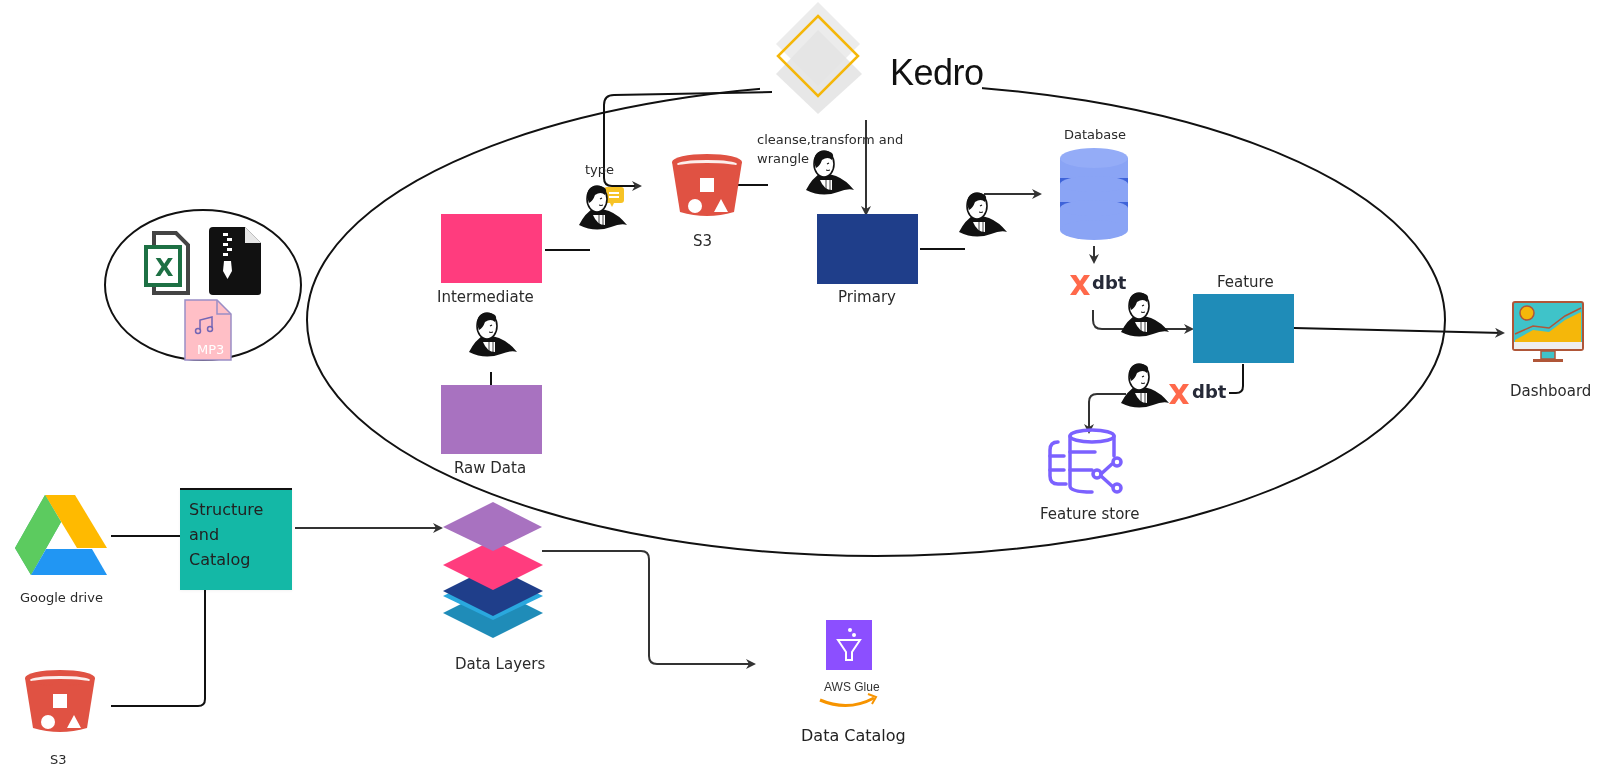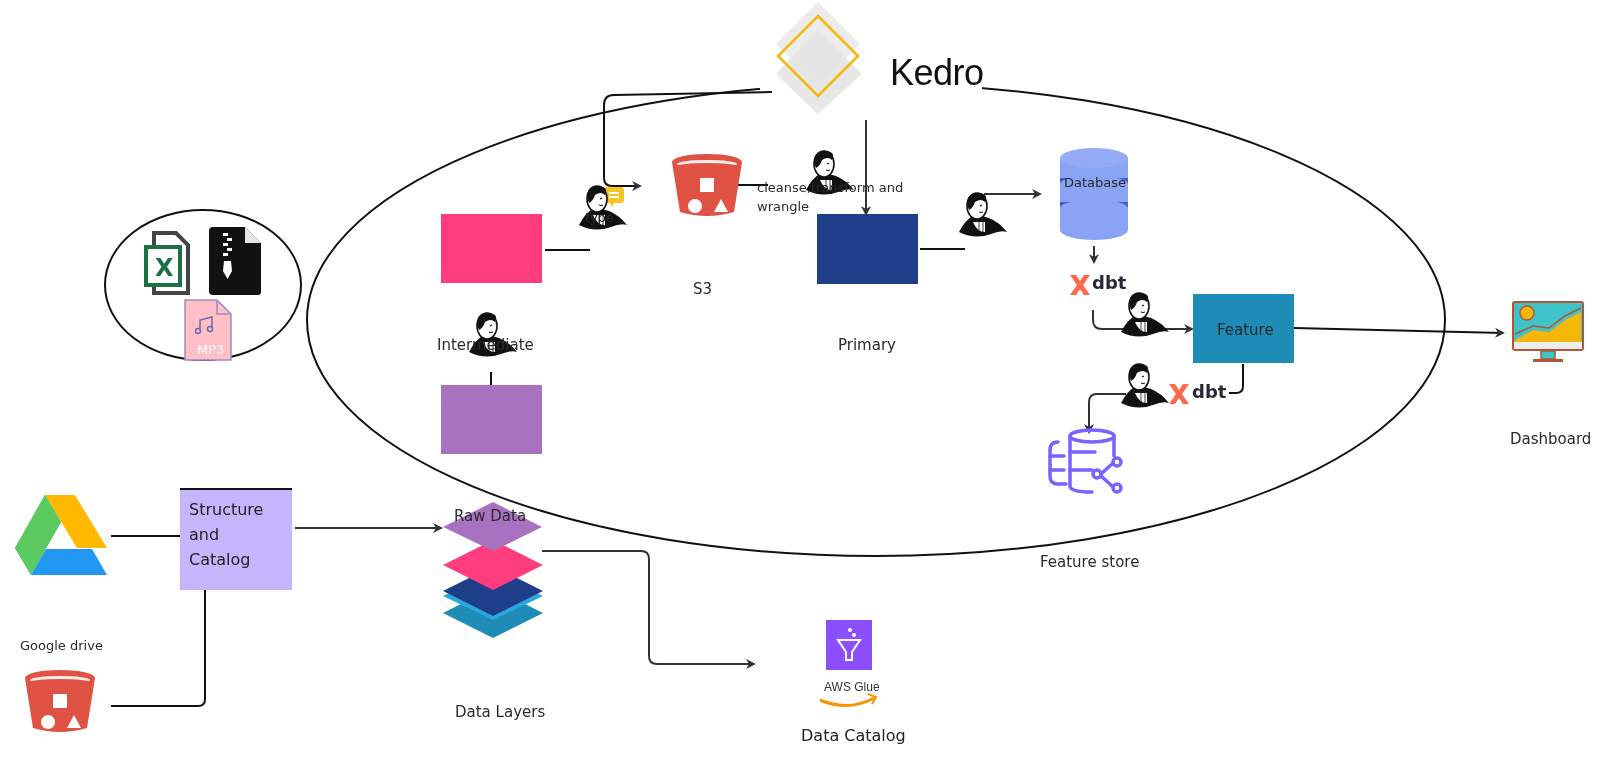--- a/index.html
+++ b/index.html
@@ -1,22 +1,22 @@
 <!DOCTYPE html>
 <html><head>
 <meta charset="utf-8">
 <style>
   html, body { margin:0; padding:0; background:#ffffff; }
   body { width:1600px; height:770px; position:relative; overflow:hidden; font-family:"DejaVu Sans","Liberation Sans",sans-serif; color:#222; }
   .abs { position:absolute; }
-  .lbl { position:absolute; font-size:15px; color:#2a2a2a; white-space:nowrap;margin-top:48px; }
+  .lbl { position:absolute; font-size:15px; color:#2a2a2a; white-space:nowrap; }
   .small { font-size:13px; }
   svg.layer { position:absolute; left:0; top:0; }
   .kedro-text { font-family:"Liberation Sans",sans-serif; font-size:36px; color:#111; letter-spacing:-0.5px; }
-  .struct-box { position:absolute; left:180px; top:488px; width:112px; height:100px; background:#c4b5fd; border-top:2px solid #111; box-shadow:0 1px 3px rgba(0,0,0,0.05); }
+  .struct-box { position:absolute; left:180px; top:488px; width:112px; height:100px; background:#14b8a6; border-top:2px solid #111; box-shadow:0 1px 3px rgba(0,0,0,0.05); }
   .struct-box span { display:block; font-size:16px; line-height:25px; padding-left:9px; color:#222; }
   .struct-box .t1 { padding-top:7px; }
 </style>
 </head>
 <body>
 
 <svg class="layer" width="1600" height="770" viewBox="0 0 1600 770">
   <defs>
     <marker id="arr" markerWidth="10" markerHeight="10" refX="8" refY="5" orient="auto" markerUnits="userSpaceOnUse">
       <path d="M0,0 L10,5 L0,10 L3,5 Z" fill="#333"></path>

